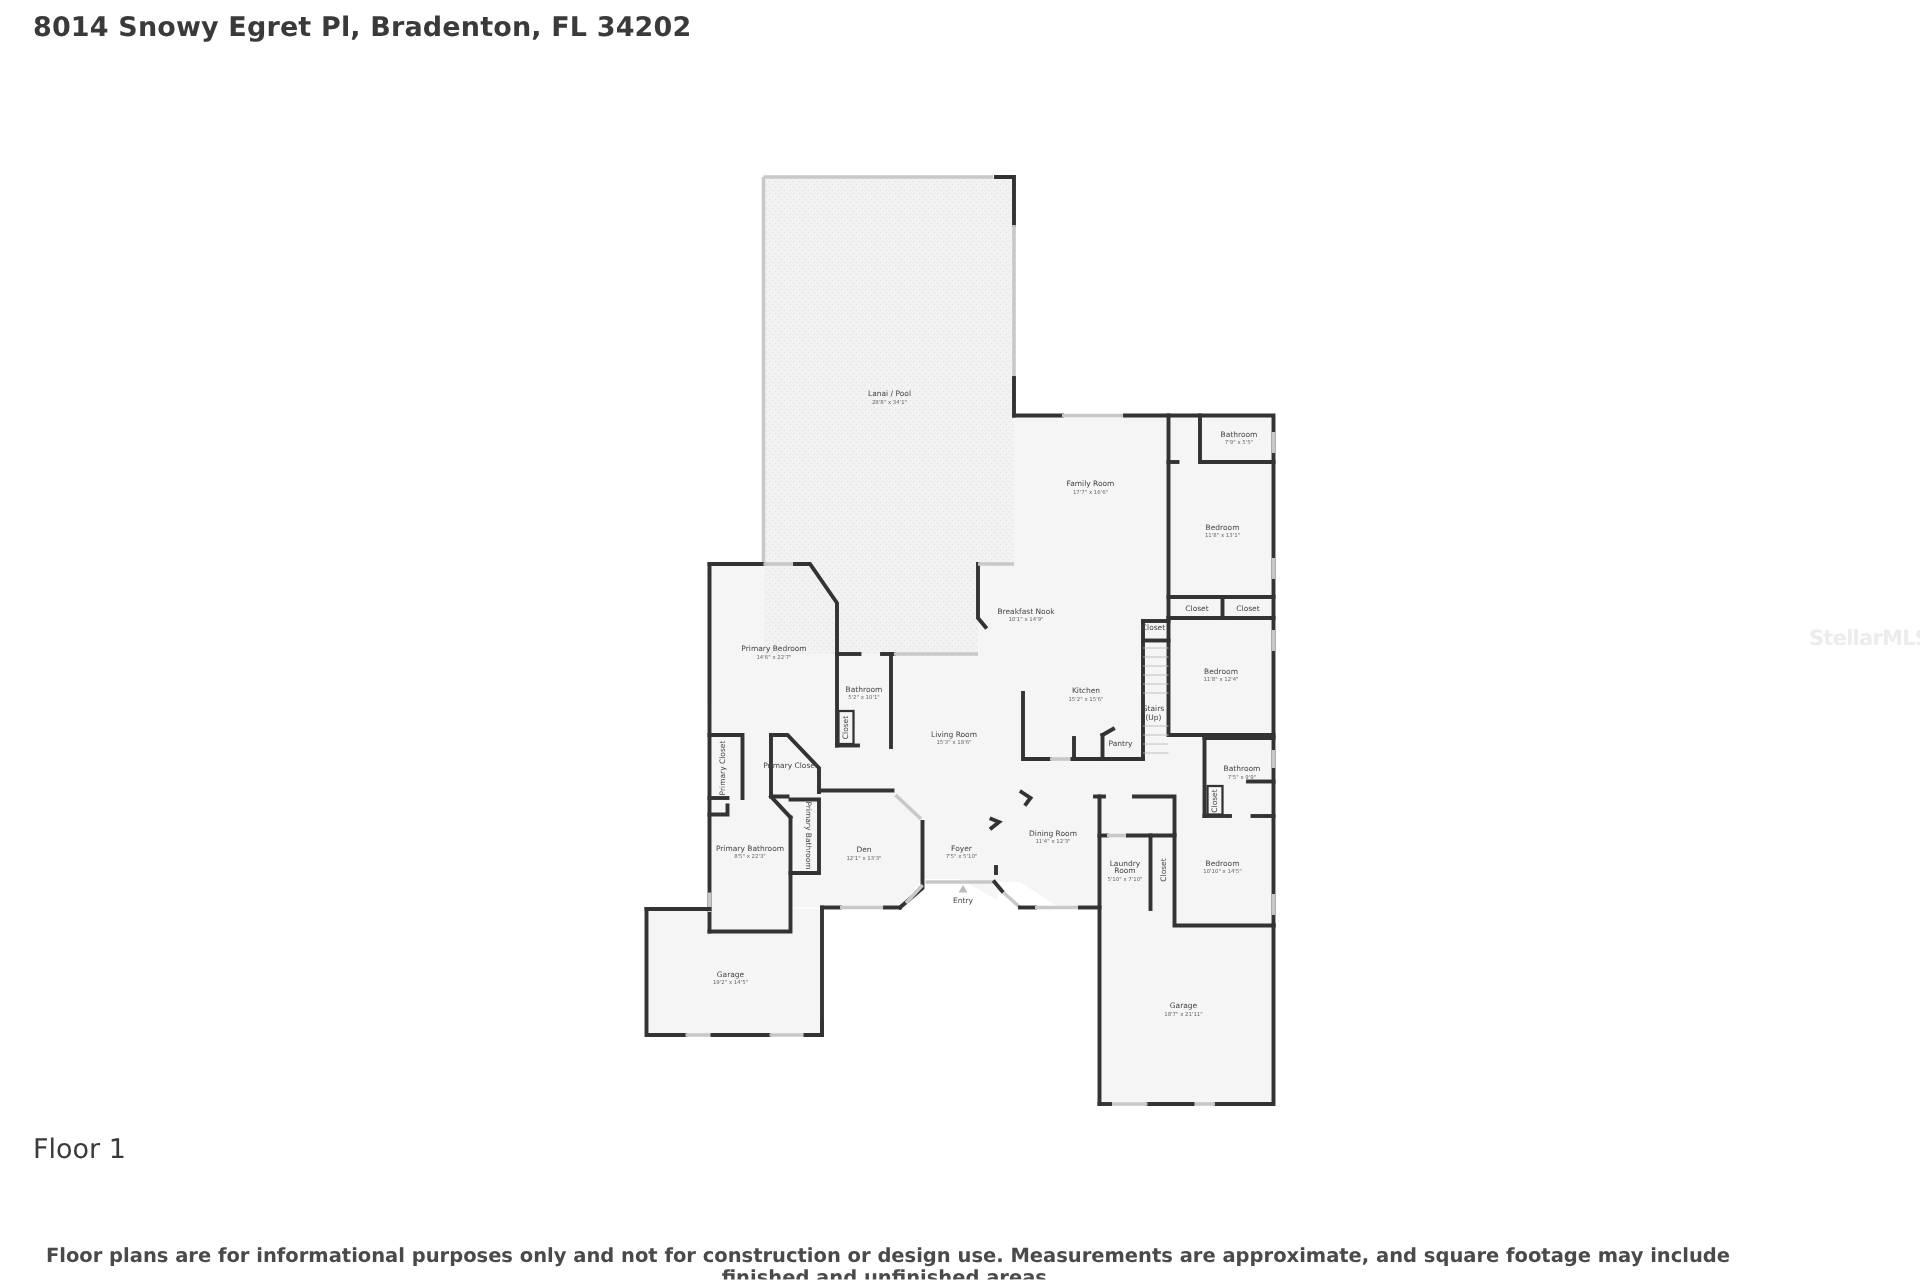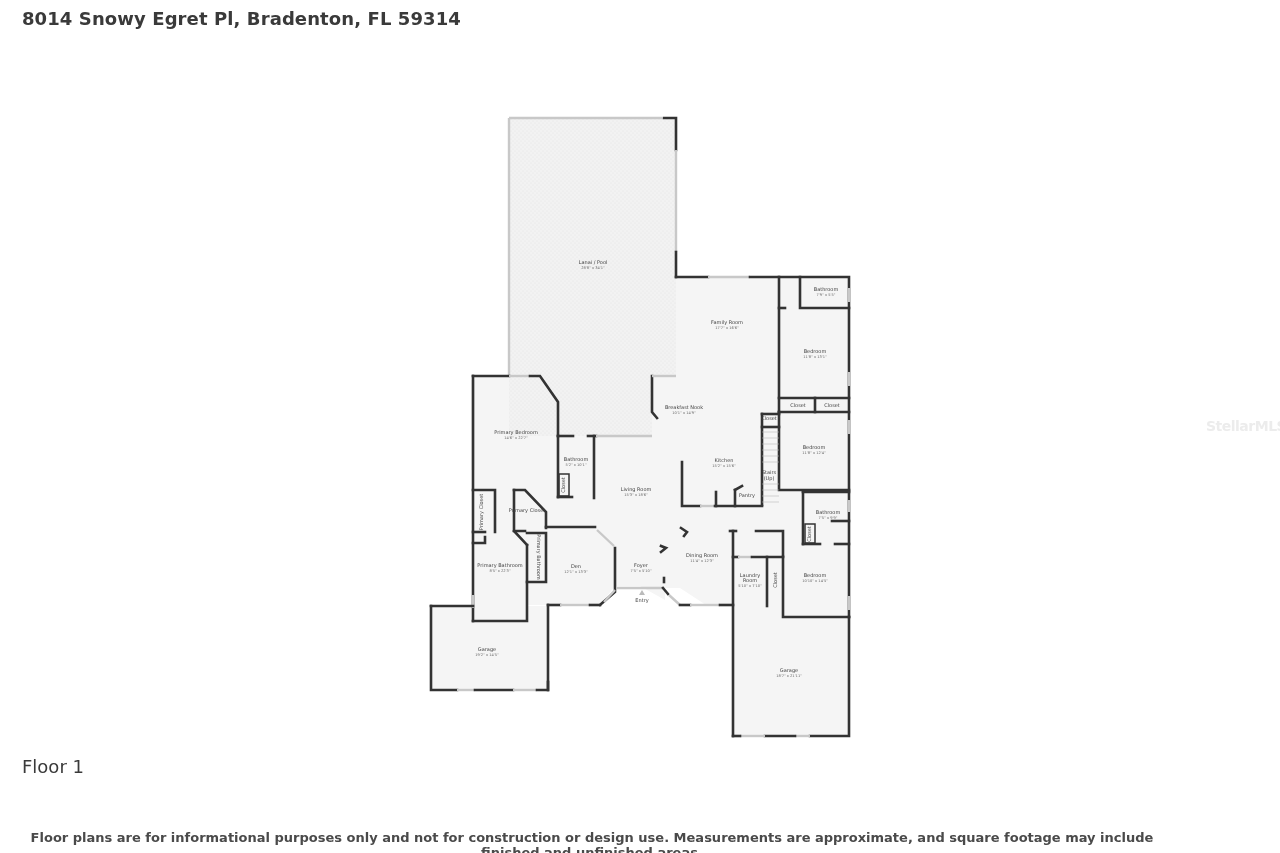--- a/index.html
+++ b/index.html
@@ -10,21 +10,21 @@
   .watermark { position: absolute; left: 1206px; top: 418px; font-size: 14px; font-weight: bold; color: #ececec; letter-spacing: -0.5px; }
   svg.plan { position: absolute; left: 0; top: 0; }
   .rl { font-family: "DejaVu Sans", sans-serif; font-size: 5px; fill: #444; text-anchor: middle; }
   .rd { font-family: "DejaVu Sans", sans-serif; font-size: 3.6px; fill: #666; text-anchor: middle; }
   .wall { stroke: #333; stroke-width: 2.6; fill: none; stroke-linecap: square; }
   .win { stroke: #c8c8c8; stroke-width: 2.4; fill: none; }
 </style>
 </head>
 <body>
 
-<div class="title">8014 Snowy Egret Pl, Bradenton, FL 59314</div>
+<div class="title">8014 Snowy Egret Pl, Bradenton, FL 34202</div>
 <div class="floor-label">Floor 1</div>
 <div class="watermark">StellarMLS</div>
 <div class="disclaimer">Floor plans are for informational purposes only and not for construction or design use. Measurements are approximate, and square footage may include finished and unfinished areas.</div>
 
 <svg class="plan" width="1280" height="853" viewBox="0 0 1280 853">
   <defs>
     <pattern id="dots" width="4" height="4" patternUnits="userSpaceOnUse">
       <rect width="4" height="4" fill="#f2f2f2"></rect>
       <circle cx="1" cy="1" r="0.5" fill="#e2e2e2"></circle>
       <circle cx="3" cy="3" r="0.5" fill="#e2e2e2"></circle>

